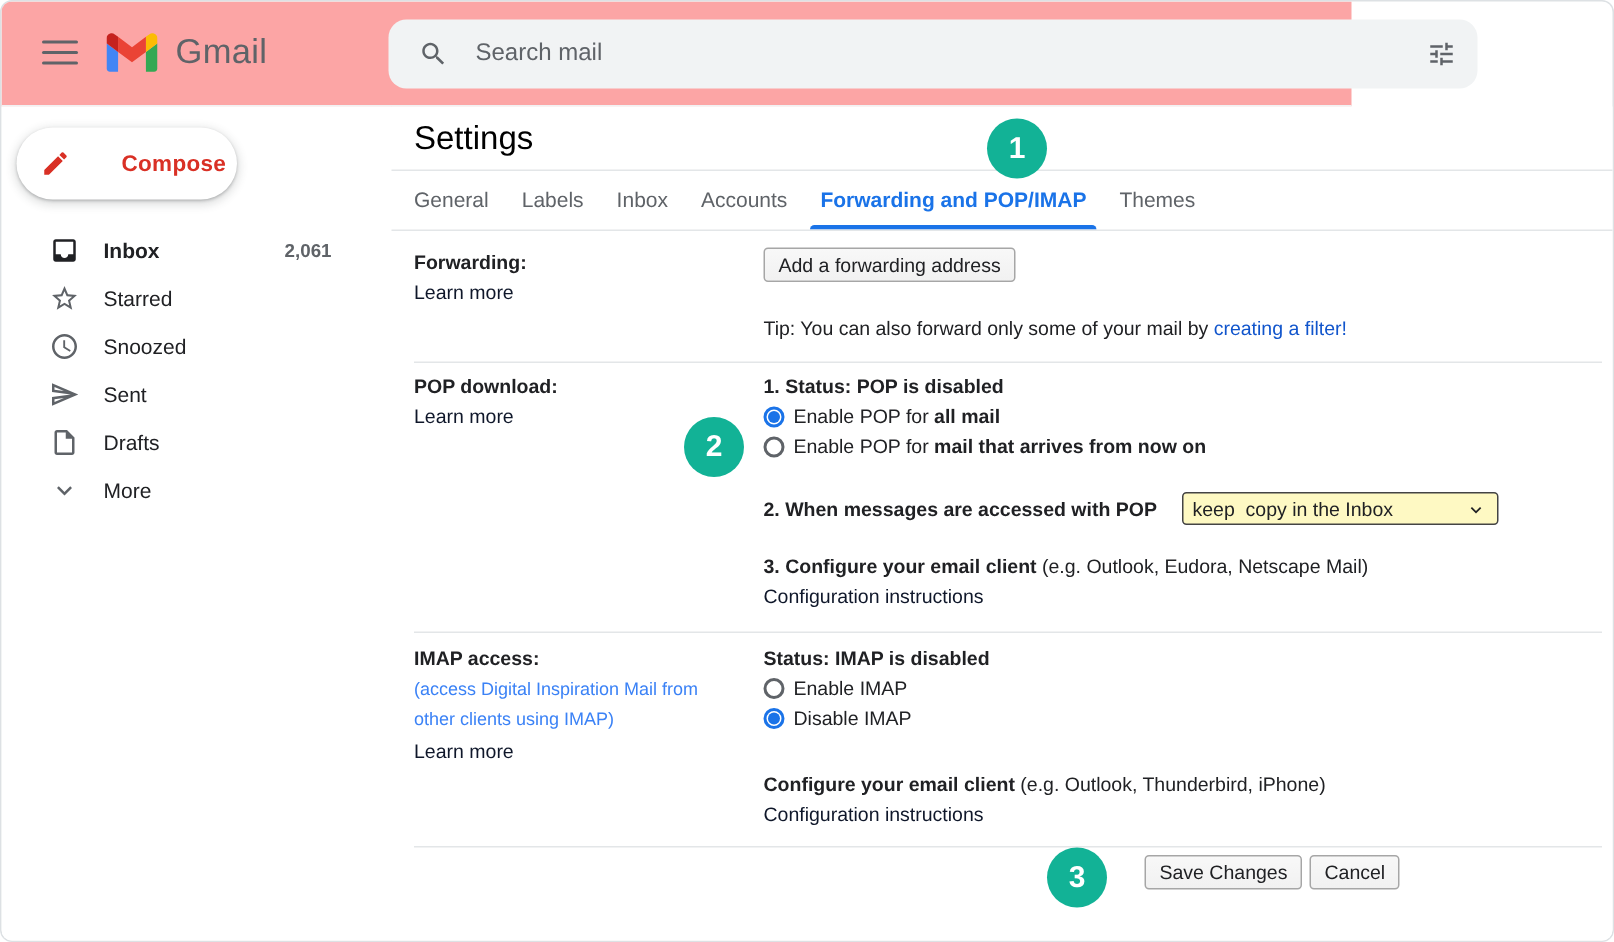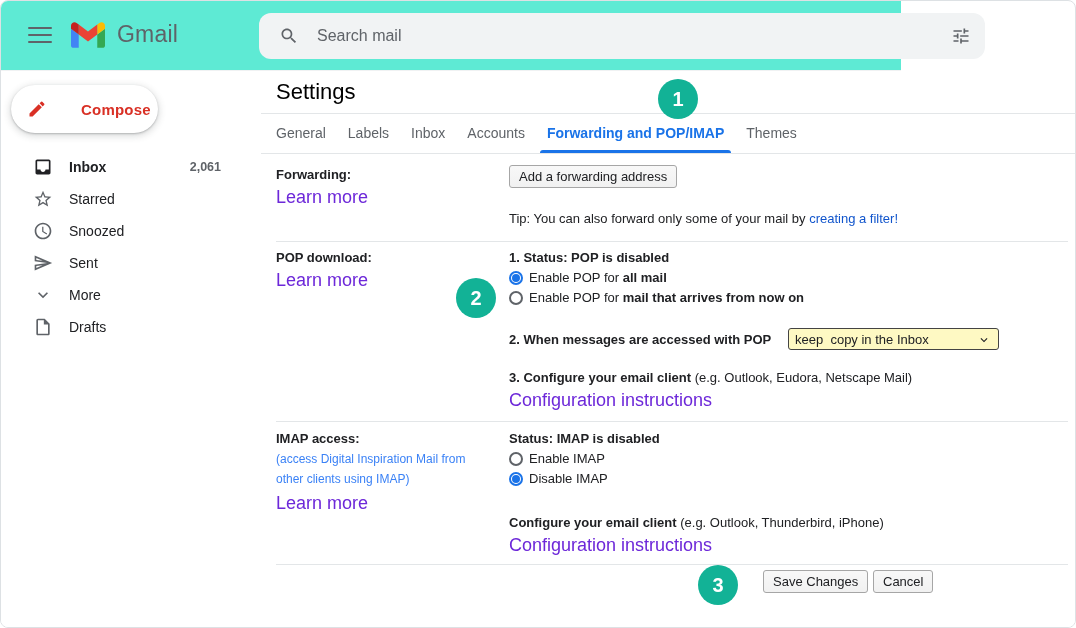--- a/index.html
+++ b/index.html
@@ -1,20 +1,20 @@
 <!DOCTYPE html>
 <html><head>
 <meta charset="utf-8">
 <style>
   * { margin:0; padding:0; box-sizing:border-box; }
   html,body { width:1076px; height:628px; background:#fff; font-family:"Liberation Sans", sans-serif; }
   .screen { position:relative; width:1076px; height:628px; background:#fff; border:1px solid #dde1e4; border-radius:8px; overflow:hidden; }
 
   
-  .header { position:absolute; left:0; top:0; width:900px; height:70px; background:#5eead4; border-bottom:1px solid #f0f2f3; }
+  .header { position:absolute; left:0; top:0; width:900px; height:70px; background:#fca5a5; border-bottom:1px solid #f0f2f3; }
   .hamburger { position:absolute; left:27px; top:26px; width:24px; height:18px; cursor:pointer; }
   .hamburger i { display:block; height:2px; background:#5f6368; border-radius:1px; margin-bottom:5px; }
   .logo-m { position:absolute; left:70px; top:21px; width:34px; height:26px; }
   .logo-text { position:absolute; left:116px; top:20px; font-size:23px; color:#5f6368; letter-spacing:.2px; }
   .searchbar { position:absolute; left:258px; top:12px; width:726px; height:46px; background:#f1f3f4; border-radius:12px; display:flex; align-items:center; }
   .searchbar .sicon { margin-left:20px; display:flex; }
   .searchbar input { flex:1; border:0; background:transparent; outline:none; font-size:16px; color:#202124; margin-left:18px; font-family:"Liberation Sans",sans-serif; }
   .searchbar input::placeholder { color:#5f6368; opacity:1; }
   .searchbar .tune { margin-right:14px; display:flex; cursor:pointer; }
 
@@ -37,21 +37,21 @@
   .hr.full { left:0; width:816px; }
   .hr.inner { left:15px; width:792px; }
 
   .tabs { position:absolute; left:4px; top:42px; height:40px; display:flex; }
   .tab { position:relative; height:40px; display:flex; align-items:center; padding:17px 11px; font-size:14px; color:#5f6368; cursor:pointer; white-space:nowrap; }
   .tab.active { color:#1a73e8; font-weight:bold; }
   .tab.active .underline { position:absolute; left:4px; right:4px; bottom:0; height:3px; background:#1a73e8; border-radius:3px 3px 0 0; }
 
   .lab { position:absolute; font-size:13px; font-weight:bold; color:#202124; }
   .sub { position:absolute; font-size:12px; color:#3b82f6; }
-  .link { position:absolute; font-size:18px; color:#6d28d9; text-decoration:none; cursor:pointer; }
+  .link { position:absolute; font-size:13px; color:#0f172a; text-decoration:none; cursor:pointer; }
   .line { position:absolute; font-size:13px; color:#202124; white-space:nowrap; }
   .line b { font-weight:bold; }
 
   .gbtn { position:absolute; height:23px; background:linear-gradient(#f8f8f8,#f1f1f1); border:1px solid #a6a6a6; border-radius:3px; font-size:13px; color:#202124; font-family:"Liberation Sans",sans-serif; padding:0 9px; cursor:pointer; display:flex; align-items:center; }
 
   .radio { position:absolute; width:14px; height:14px; border-radius:50%; }
   .radio.off { border:2px solid #5f6368; background:#fff; }
   .radio.on { border:2px solid #1a73e8; background:#fff; }
   .radio.on::after { content:""; position:absolute; left:2px; top:2px; width:6px; height:6px; border-radius:50%; background:#1a73e8; box-shadow:0 0 0 1px #1a73e8; }
 
@@ -134,32 +134,32 @@
         <span class="nicon">
             <svg width="20" height="20" viewBox="0 0 24 24" fill="#5f6368">
               <path d="M4.01 6.03l7.51 3.22-7.52-1 .01-2.22m7.5 8.72L4 17.97v-2.22l7.51-1M2.01 3L2 10l15 2-15 2 .01 7L23 12 2.01 3z"></path>
             </svg>
           </span>
         <span class="nlabel">Sent</span>
       </div>
       <div class="nav-item">
         <span class="nicon">
             <svg width="20" height="20" viewBox="0 0 24 24" fill="#5f6368">
+              <path d="M14 2H6c-1.1 0-2 .9-2 2v16c0 1.1.89 2 1.99 2H18c1.1 0 2-.9 2-2V8l-6-6zm4 18H6V4h7v5h5v11z"></path>
+            </svg>
+          </span>
+        <span class="nlabel">Drafts</span>
+      </div>
+      <div class="nav-item">
+        <span class="nicon">
+            <svg width="20" height="20" viewBox="0 0 24 24" fill="#5f6368">
               <path d="M16.59 8.59L12 13.17 7.41 8.59 6 10l6 6 6-6z"></path>
             </svg>
           </span>
         <span class="nlabel">More</span>
-      </div>
-      <div class="nav-item">
-        <span class="nicon">
-            <svg width="20" height="20" viewBox="0 0 24 24" fill="#5f6368">
-              <path d="M14 2H6c-1.1 0-2 .9-2 2v16c0 1.1.89 2 1.99 2H18c1.1 0 2-.9 2-2V8l-6-6zm4 18H6V4h7v5h5v11z"></path>
-            </svg>
-          </span>
-        <span class="nlabel">Drafts</span>
       </div>
     </div>
   </div>
 
   <div class="main">
     <div class="page-title">Settings</div>
     <div class="hr full" style="top:42px"></div>
 
     <div class="tabs">
       <div class="tab">

